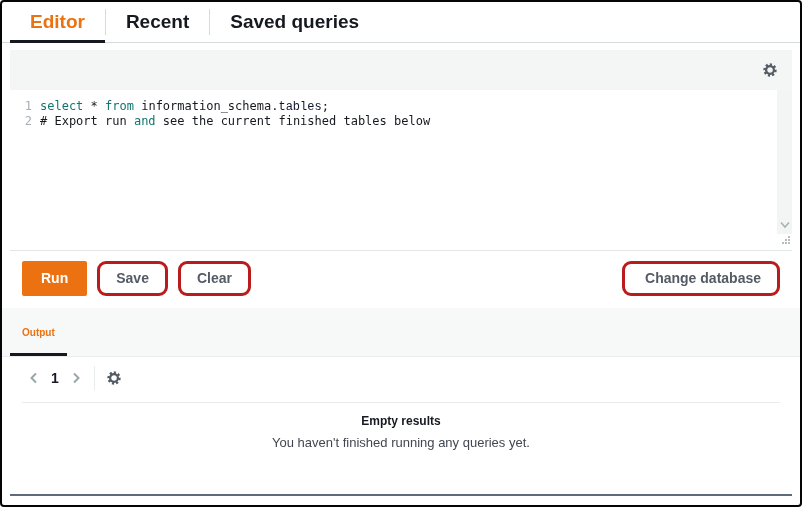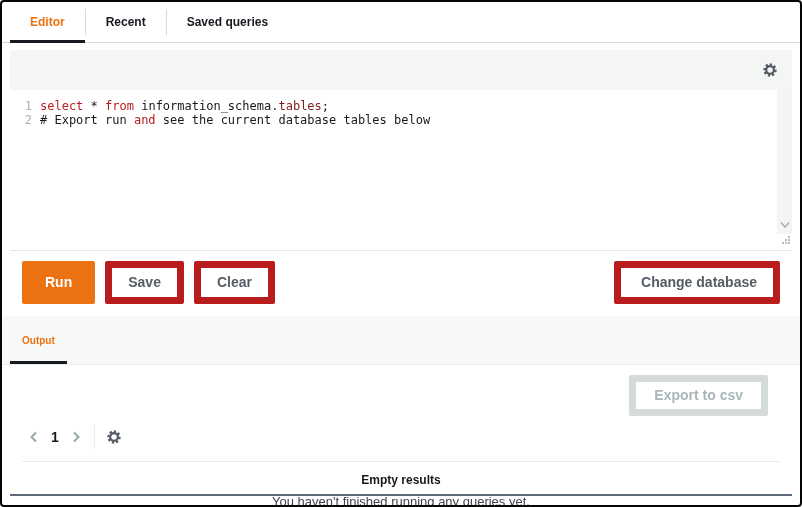--- a/index.html
+++ b/index.html
@@ -3,41 +3,41 @@
 <meta charset="utf-8">
 <style>
   html,body{margin:0;padding:0;background:#fff;}
   .screen{
     position:relative;width:802px;height:507px;box-sizing:border-box;
     border:2px solid #050505;border-radius:4px;background:#fff;overflow:hidden;
     font-family:"Liberation Sans",sans-serif;color:#16191f;
   }
   
   .tabbar{display:flex;align-items:center;height:40px;padding:0 8px;border-bottom:1px solid #d5dbdb;}
-  .tab{font-size:12px;font-weight:700;color:#16191f;padding:0 20px;height:40px;line-height:40px;position:relative;cursor:pointer;white-space:nowrap;}
+  .tab{font-size:19px;font-weight:700;color:#16191f;padding:0 20px;height:40px;line-height:40px;position:relative;cursor:pointer;white-space:nowrap;}
   .tab.active{color:#ec7211;}
   .tab.active::after{content:"";position:absolute;left:0;right:0;bottom:-1px;height:3px;background:#16191f;}
   .tab-divider{width:1px;height:26px;background:#d5dbdb;}
   
   .editor-toolbar{height:40px;margin:7px 8px 0;background:#f4f5f5;display:flex;align-items:center;justify-content:flex-end;padding-right:14px;}
   .icon-btn{display:inline-flex;align-items:center;justify-content:center;cursor:pointer;background:none;border:none;padding:0;}
   .code-area{position:relative;margin:0 8px;height:161px;background:#fff;border-bottom:1px solid #e4e7e7;
     font-family:"DejaVu Sans Mono","Liberation Mono",monospace;font-size:12px;line-height:14px;padding-top:9px;box-sizing:border-box;}
   .code-row{display:flex;}
   .line-num{width:22px;text-align:right;padding-right:8px;color:#a7b0b7;flex:none;user-select:none;}
   .code-text{white-space:pre;color:#16191f;}
   .tok-plain{color:#16191f;}
-  .tok-keyword{color:#b91c1c;}
-  .tok-entity{color:#7f1d1d;}
+  .tok-keyword{color:#0f766e;}
+  .tok-entity{color:#0f172a;font-family:Liberation Mono, monospace;}
   .scroll-track{position:absolute;top:0;right:0;width:15px;bottom:16px;background:#f3f4f4;display:flex;align-items:flex-end;justify-content:center;padding-bottom:2px;box-sizing:border-box;cursor:pointer;}
   .resize-grip{position:absolute;right:1px;bottom:2px;cursor:nwse-resize;}
   
   .actions{display:flex;align-items:center;padding:10px 20px 12px;}
-  .btn{font-family:inherit;font-size:14px;font-weight:700;color:#545b64;background:#fff;border:7px solid #b91c1c;border-radius:2px;padding:6px 16px;cursor:pointer;line-height:17px;}
-  .btn + .btn{margin-left:10px;}
+  .btn{font-family:inherit;font-size:14px;font-weight:700;color:#545b64;background:#fff;border:3px solid #b91c1c;border-radius:2px;padding:6px 16px;cursor:pointer;line-height:17px;}
+  .btn + .btn{margin-left:10px;border-radius:9px;}
   .btn.primary{background:#ec7211;border-color:#ec7211;color:#fff;}
   .btn.push-right{margin-left:auto;padding-left:20px;}
   .btn.disabled{color:#aab7b8;border-color:#d5dbdb;cursor:default;background:#fff;}
   
   .output-header{background:#f7f8f8;height:48px;display:flex;align-items:flex-end;padding:0 8px;border-bottom:1px solid #eaeded;}
   .output-tab{font-size:10px;font-weight:700;color:#ec7211;padding:0 12px;height:47px;line-height:47px;position:relative;cursor:pointer;}
   .output-tab::after{content:"";position:absolute;left:0;right:0;bottom:0;height:3px;background:#16191f;}
   .export-row{display:flex;justify-content:flex-end;padding:10px 32px 0;}
   .btn.small{padding:5px 18px;}
   .search-row{display:flex;align-items:center;justify-content:space-between;padding:9px 14px 0 25px;}
@@ -76,21 +76,21 @@
   </div>
 
   <div class="code-area">
     <div id="code-lines">
         <div class="code-row">
           <span class="line-num">1</span>
           <span class="code-text"><span class="tok-keyword">select</span><span class="tok-plain"> * </span><span class="tok-keyword">from</span><span class="tok-plain"> information_schema.</span><span class="tok-entity">tables</span><span class="tok-plain">;</span></span>
         </div>
         <div class="code-row">
           <span class="line-num">2</span>
-          <span class="code-text"><span class="tok-plain"># Export run </span><span class="tok-keyword">and</span><span class="tok-plain"> see the current database tables below</span></span>
+          <span class="code-text"><span class="tok-plain"># Export run </span><span class="tok-keyword">and</span><span class="tok-plain"> see the current finished tables below</span></span>
         </div>
       </div>
     <div class="scroll-track">
       <span>
         <svg width="12" height="8" viewBox="0 0 12 8">
             <polyline points="2,1.5 6,6 10,1.5" fill="none" stroke="#a7b0b7" stroke-width="1.5"></polyline>
           </svg>
       </span>
     </div>
     <div class="resize-grip">
@@ -109,23 +109,20 @@
     <button class="btn primary">Run</button>
     <button class="btn">Save</button>
     <button class="btn">Clear</button>
     <button class="btn push-right">Change database</button>
   </div>
 
   <div class="output-header">
     <div class="output-tab">Output</div>
   </div>
 
-  <div class="export-row">
-    <button class="btn small disabled" disabled="">Export to csv</button>
-  </div>
 
   <div class="search-row">
     <div class="pager">
       <span class="icon-btn">
         <svg width="14" height="14" viewBox="0 0 14 14">
             <polyline points="9,2.5 4.5,7 9,11.5" fill="none" stroke="#9aa7aa" stroke-width="2"></polyline>
           </svg>
       </span>
       <span class="page-num">1</span>
       <span class="icon-btn">

